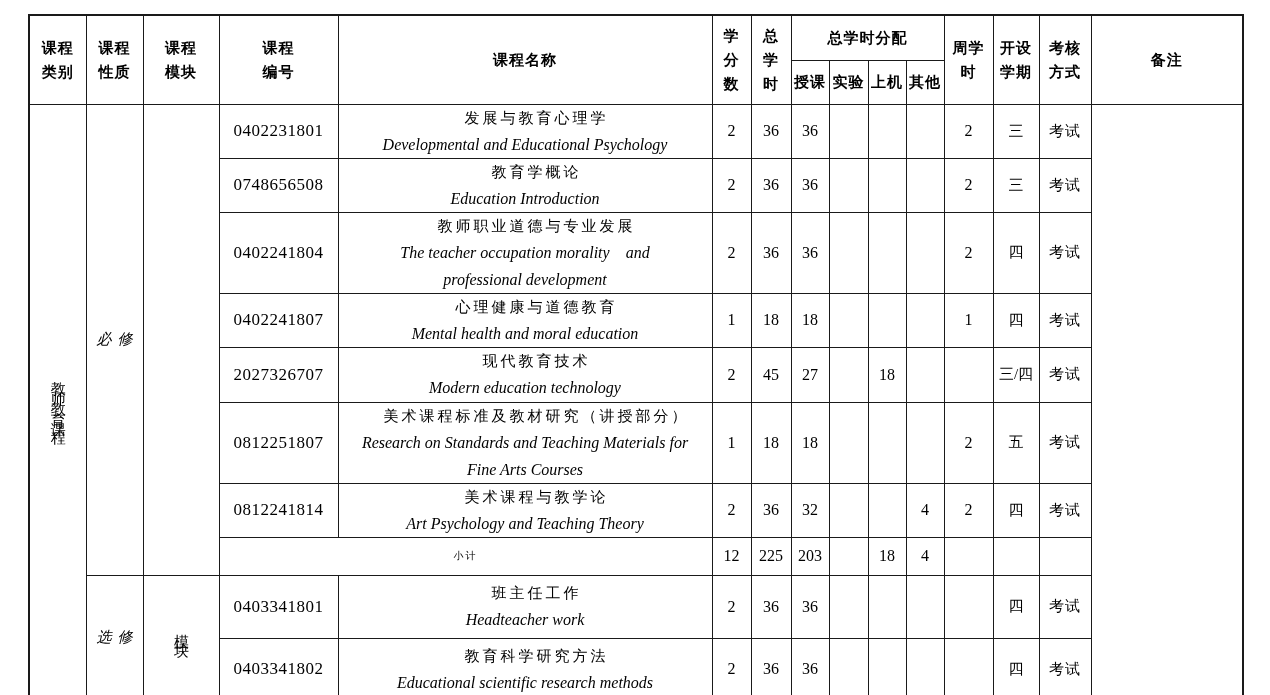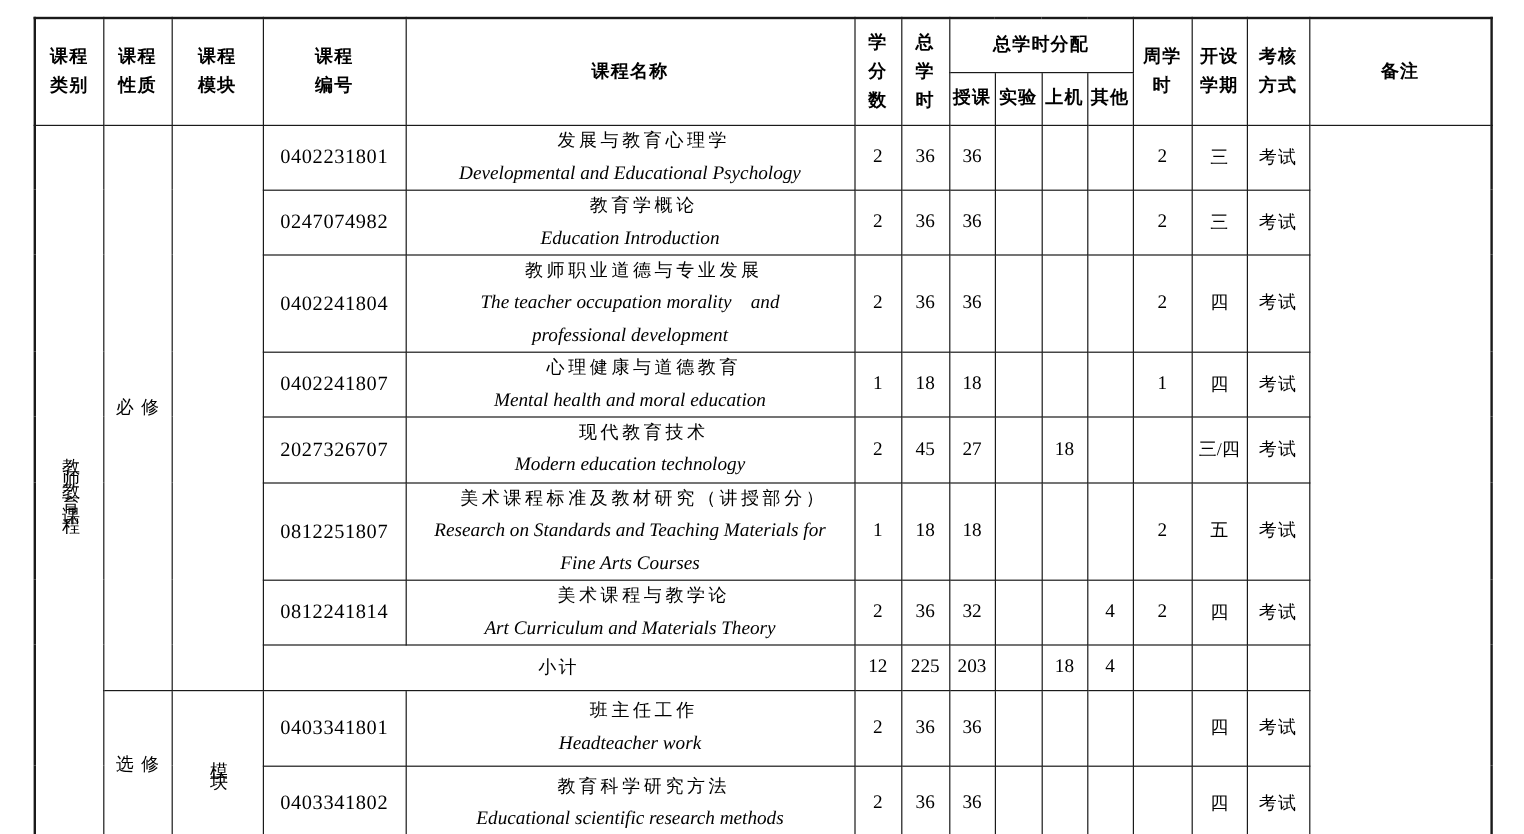--- a/index.html
+++ b/index.html
@@ -31,24 +31,24 @@
     font-weight: bold;
     font-size: 15px;
     line-height: 24px;
     white-space: pre-line;
     letter-spacing: 1px;
   }
   .code { font-size: 17px; letter-spacing: 0.5px; }
   .num  { font-size: 16px; }
   .name-zh { font-size: 15px; letter-spacing: 3px; line-height: 26px; padding-left: 23px; }
   .name-en { font-size: 16px; letter-spacing: 0px; line-height: 27px; white-space: pre-wrap; font-style: italic; }
-  .subtotal { font-size: 15px; letter-spacing: 2px; }
+  .subtotal { font-size: 10px; letter-spacing: 2px; }
   .sem { font-size: 15px; }
   .exam { font-size: 15px; letter-spacing: 1px; font-family: Liberation Serif, serif; }
-  .nature { font-size: 15px; letter-spacing: 6px; padding-left: 8px; }
+  .nature { font-size: 15px; letter-spacing: 6px; padding-left: 8px; font-style: italic; }
   .vert-text {
     display: inline-block;
     writing-mode: vertical-rl;
     text-orientation: upright;
     font-size: 15px;
     letter-spacing: 10px;
     line-height: 1;
   }
   .vert-text.module { letter-spacing: 9px; }
 </style>
@@ -123,21 +123,21 @@
     <td class="num"></td>
     <td class="num"></td>
     <td class="num"></td>
     <td class="num">2</td>
     <td class="sem">三</td>
     <td class="exam">考试</td>
     <td rowspan="10"></td>
   </tr>
 
   <tr style="height:52px">
-    <td class="code">0247074982</td>
+    <td class="code">0748656508</td>
     <td>
       <div class="name-zh">教育学概论</div>
       <div class="name-en">Education Introduction</div>
     </td>
     <td class="num">2</td>
     <td class="num">36</td>
     <td class="num">36</td>
     <td class="num"></td>
     <td class="num"></td>
     <td class="num"></td>
@@ -213,21 +213,21 @@
     <td class="num"></td>
     <td class="num">2</td>
     <td class="sem">五</td>
     <td class="exam">考试</td>
   </tr>
 
   <tr style="height:51px">
     <td class="code">0812241814</td>
     <td>
       <div class="name-zh">美术课程与教学论</div>
-      <div class="name-en">Art Curriculum and Materials Theory</div>
+      <div class="name-en">Art Psychology and Teaching Theory</div>
     </td>
     <td class="num">2</td>
     <td class="num">36</td>
     <td class="num">32</td>
     <td class="num"></td>
     <td class="num"></td>
     <td class="num">4</td>
     <td class="num">2</td>
     <td class="sem">四</td>
     <td class="exam">考试</td>

